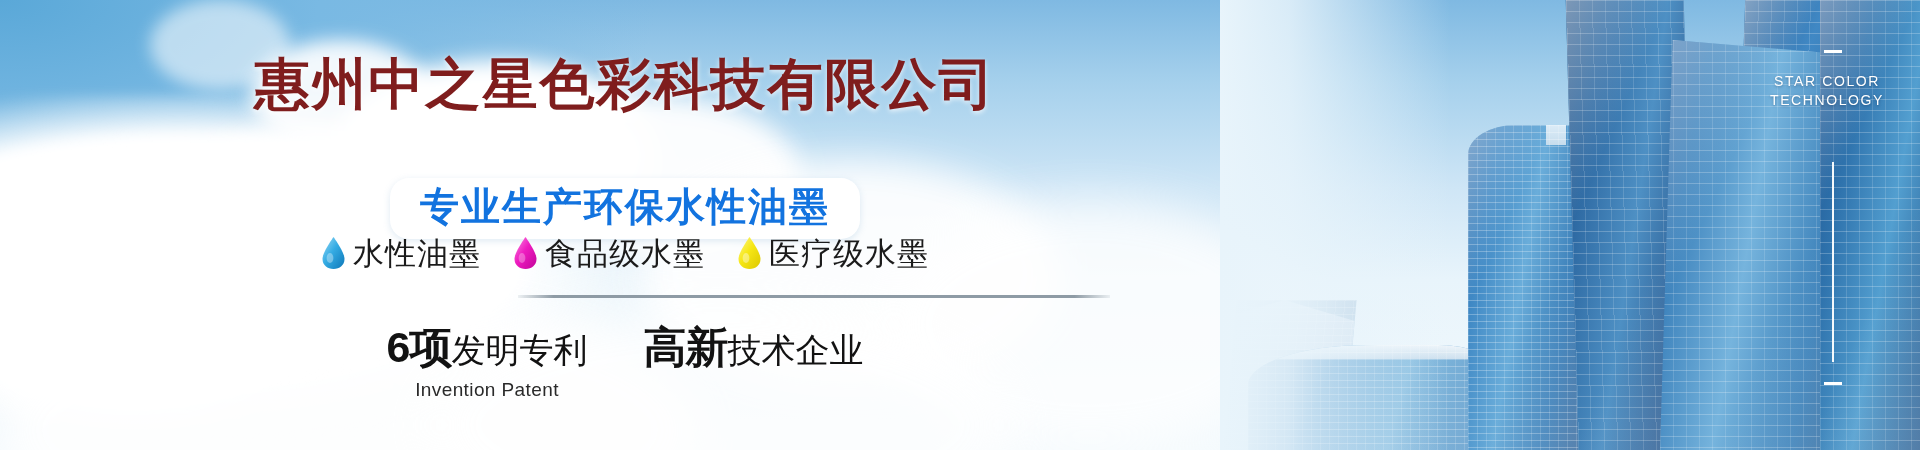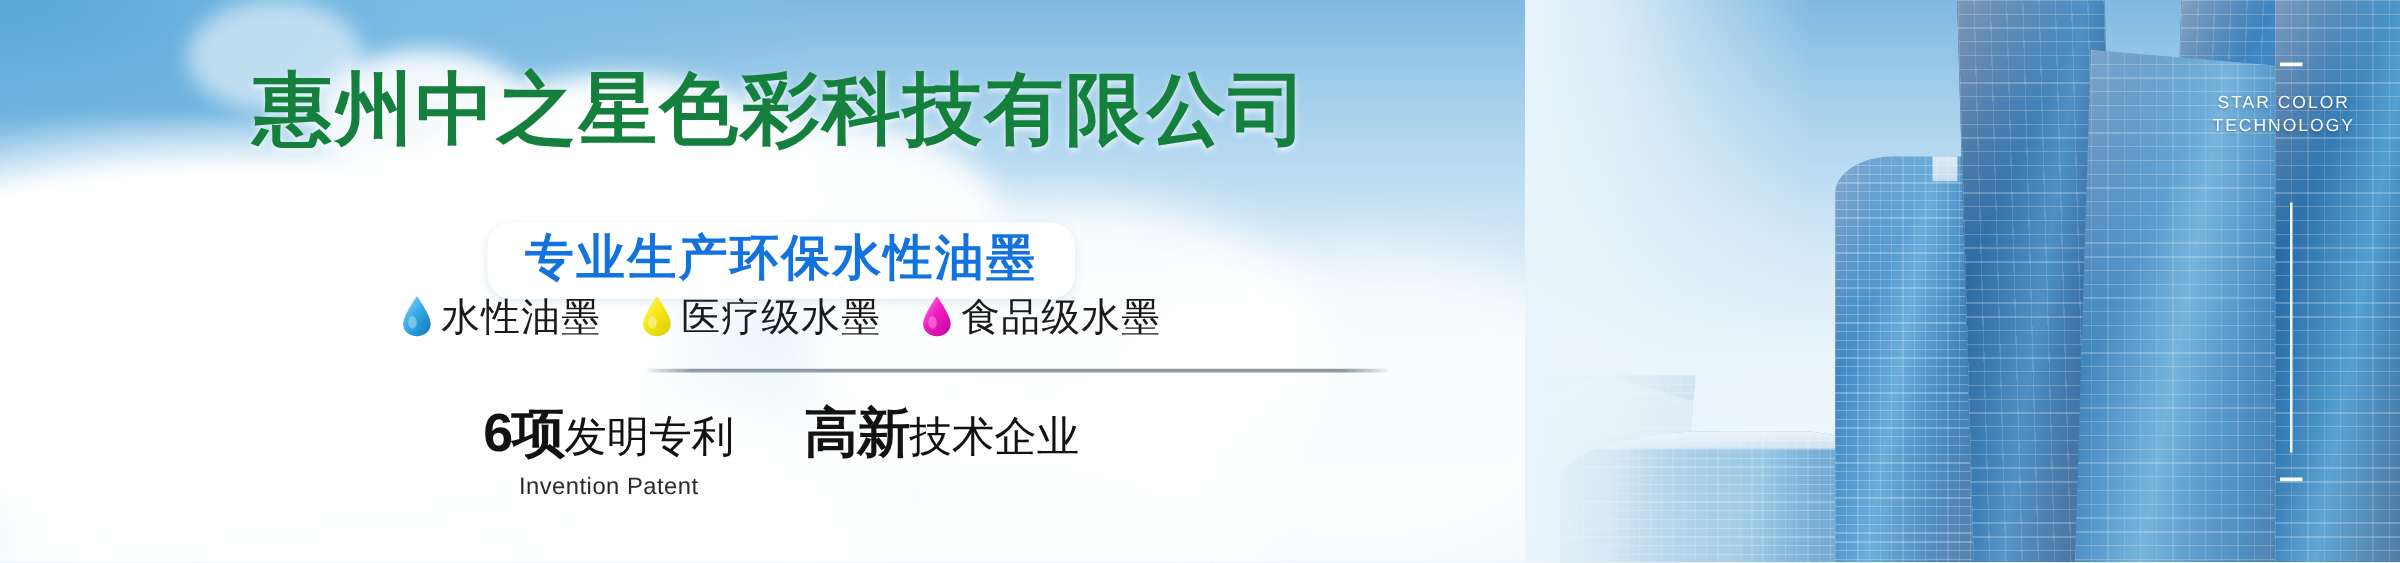--- a/index.html
+++ b/index.html
@@ -215,23 +215,23 @@
     width: 1250px;
     height: 450px;
     z-index: 20;
   }
 
   .company-title {
     position: absolute;
     left: 0; right: 0;
     top: 57px;
     text-align: center;
-    font-size: 63px;
+    font-size: 55px;
     font-weight: bold;
-    color: #15803d;
+    color: #7f1d1d;
     letter-spacing: 2px;
     line-height: 1;
     white-space: nowrap;
     text-shadow: 0 2px 5px rgba(255,255,255,.75);
   }
 
   .tagline-wrap {
     position: absolute;
     left: 0; right: 0;
     top: 141px;
@@ -407,47 +407,47 @@
           </defs>
           <path d="M12.5 1 C12.5 1 1.5 16 1.5 23 C1.5 29.1 6.4 33 12.5 33 C18.6 33 23.5 29.1 23.5 23 C23.5 16 12.5 1 12.5 1 Z" fill="url(#dropA)"></path>
           <ellipse cx="9" cy="22" rx="3.4" ry="5" fill="#ffffff" opacity=".35"></ellipse>
         </svg>
         <span class="feature-label">水性油墨</span>
       </div>
 
       <div class="feature">
         <svg class="drop" viewBox="0 0 25 34" aria-hidden="true">
           <defs>
+            <linearGradient id="dropB" x1="0" y1="0" x2="1" y2="1">
+              <stop offset="0%" stop-color="#fb8ae2"></stop>
+              <stop offset="45%" stop-color="#ee1cc0"></stop>
+              <stop offset="100%" stop-color="#c2049a"></stop>
+            </linearGradient>
+          </defs>
+          <path d="M12.5 1 C12.5 1 1.5 16 1.5 23 C1.5 29.1 6.4 33 12.5 33 C18.6 33 23.5 29.1 23.5 23 C23.5 16 12.5 1 12.5 1 Z" fill="url(#dropB)"></path>
+          <ellipse cx="9" cy="22" rx="3.4" ry="5" fill="#ffffff" opacity=".3"></ellipse>
+        </svg>
+        <span class="feature-label">食品级水墨</span>
+      </div>
+
+      <div class="feature">
+        <svg class="drop" viewBox="0 0 25 34" aria-hidden="true">
+          <defs>
             <linearGradient id="dropC" x1="0" y1="0" x2="1" y2="1">
               <stop offset="0%" stop-color="#fdf78d"></stop>
               <stop offset="45%" stop-color="#f6e716"></stop>
               <stop offset="100%" stop-color="#ddc800"></stop>
             </linearGradient>
           </defs>
           <path d="M12.5 1 C12.5 1 1.5 16 1.5 23 C1.5 29.1 6.4 33 12.5 33 C18.6 33 23.5 29.1 23.5 23 C23.5 16 12.5 1 12.5 1 Z" fill="url(#dropC)"></path>
           <ellipse cx="9" cy="22" rx="3.4" ry="5" fill="#ffffff" opacity=".4"></ellipse>
         </svg>
         <span class="feature-label">医疗级水墨</span>
       </div>
 
-      <div class="feature">
-        <svg class="drop" viewBox="0 0 25 34" aria-hidden="true">
-          <defs>
-            <linearGradient id="dropB" x1="0" y1="0" x2="1" y2="1">
-              <stop offset="0%" stop-color="#fb8ae2"></stop>
-              <stop offset="45%" stop-color="#ee1cc0"></stop>
-              <stop offset="100%" stop-color="#c2049a"></stop>
-            </linearGradient>
-          </defs>
-          <path d="M12.5 1 C12.5 1 1.5 16 1.5 23 C1.5 29.1 6.4 33 12.5 33 C18.6 33 23.5 29.1 23.5 23 C23.5 16 12.5 1 12.5 1 Z" fill="url(#dropB)"></path>
-          <ellipse cx="9" cy="22" rx="3.4" ry="5" fill="#ffffff" opacity=".3"></ellipse>
-        </svg>
-        <span class="feature-label">食品级水墨</span>
-      </div>
-
     </div>
 
     <div class="divider"></div>
 
     <div class="badges">
 
       <div class="badge">
         <div class="badge-cn">
           <span class="strong">6项</span><span class="light">发明专利</span>
         </div>

